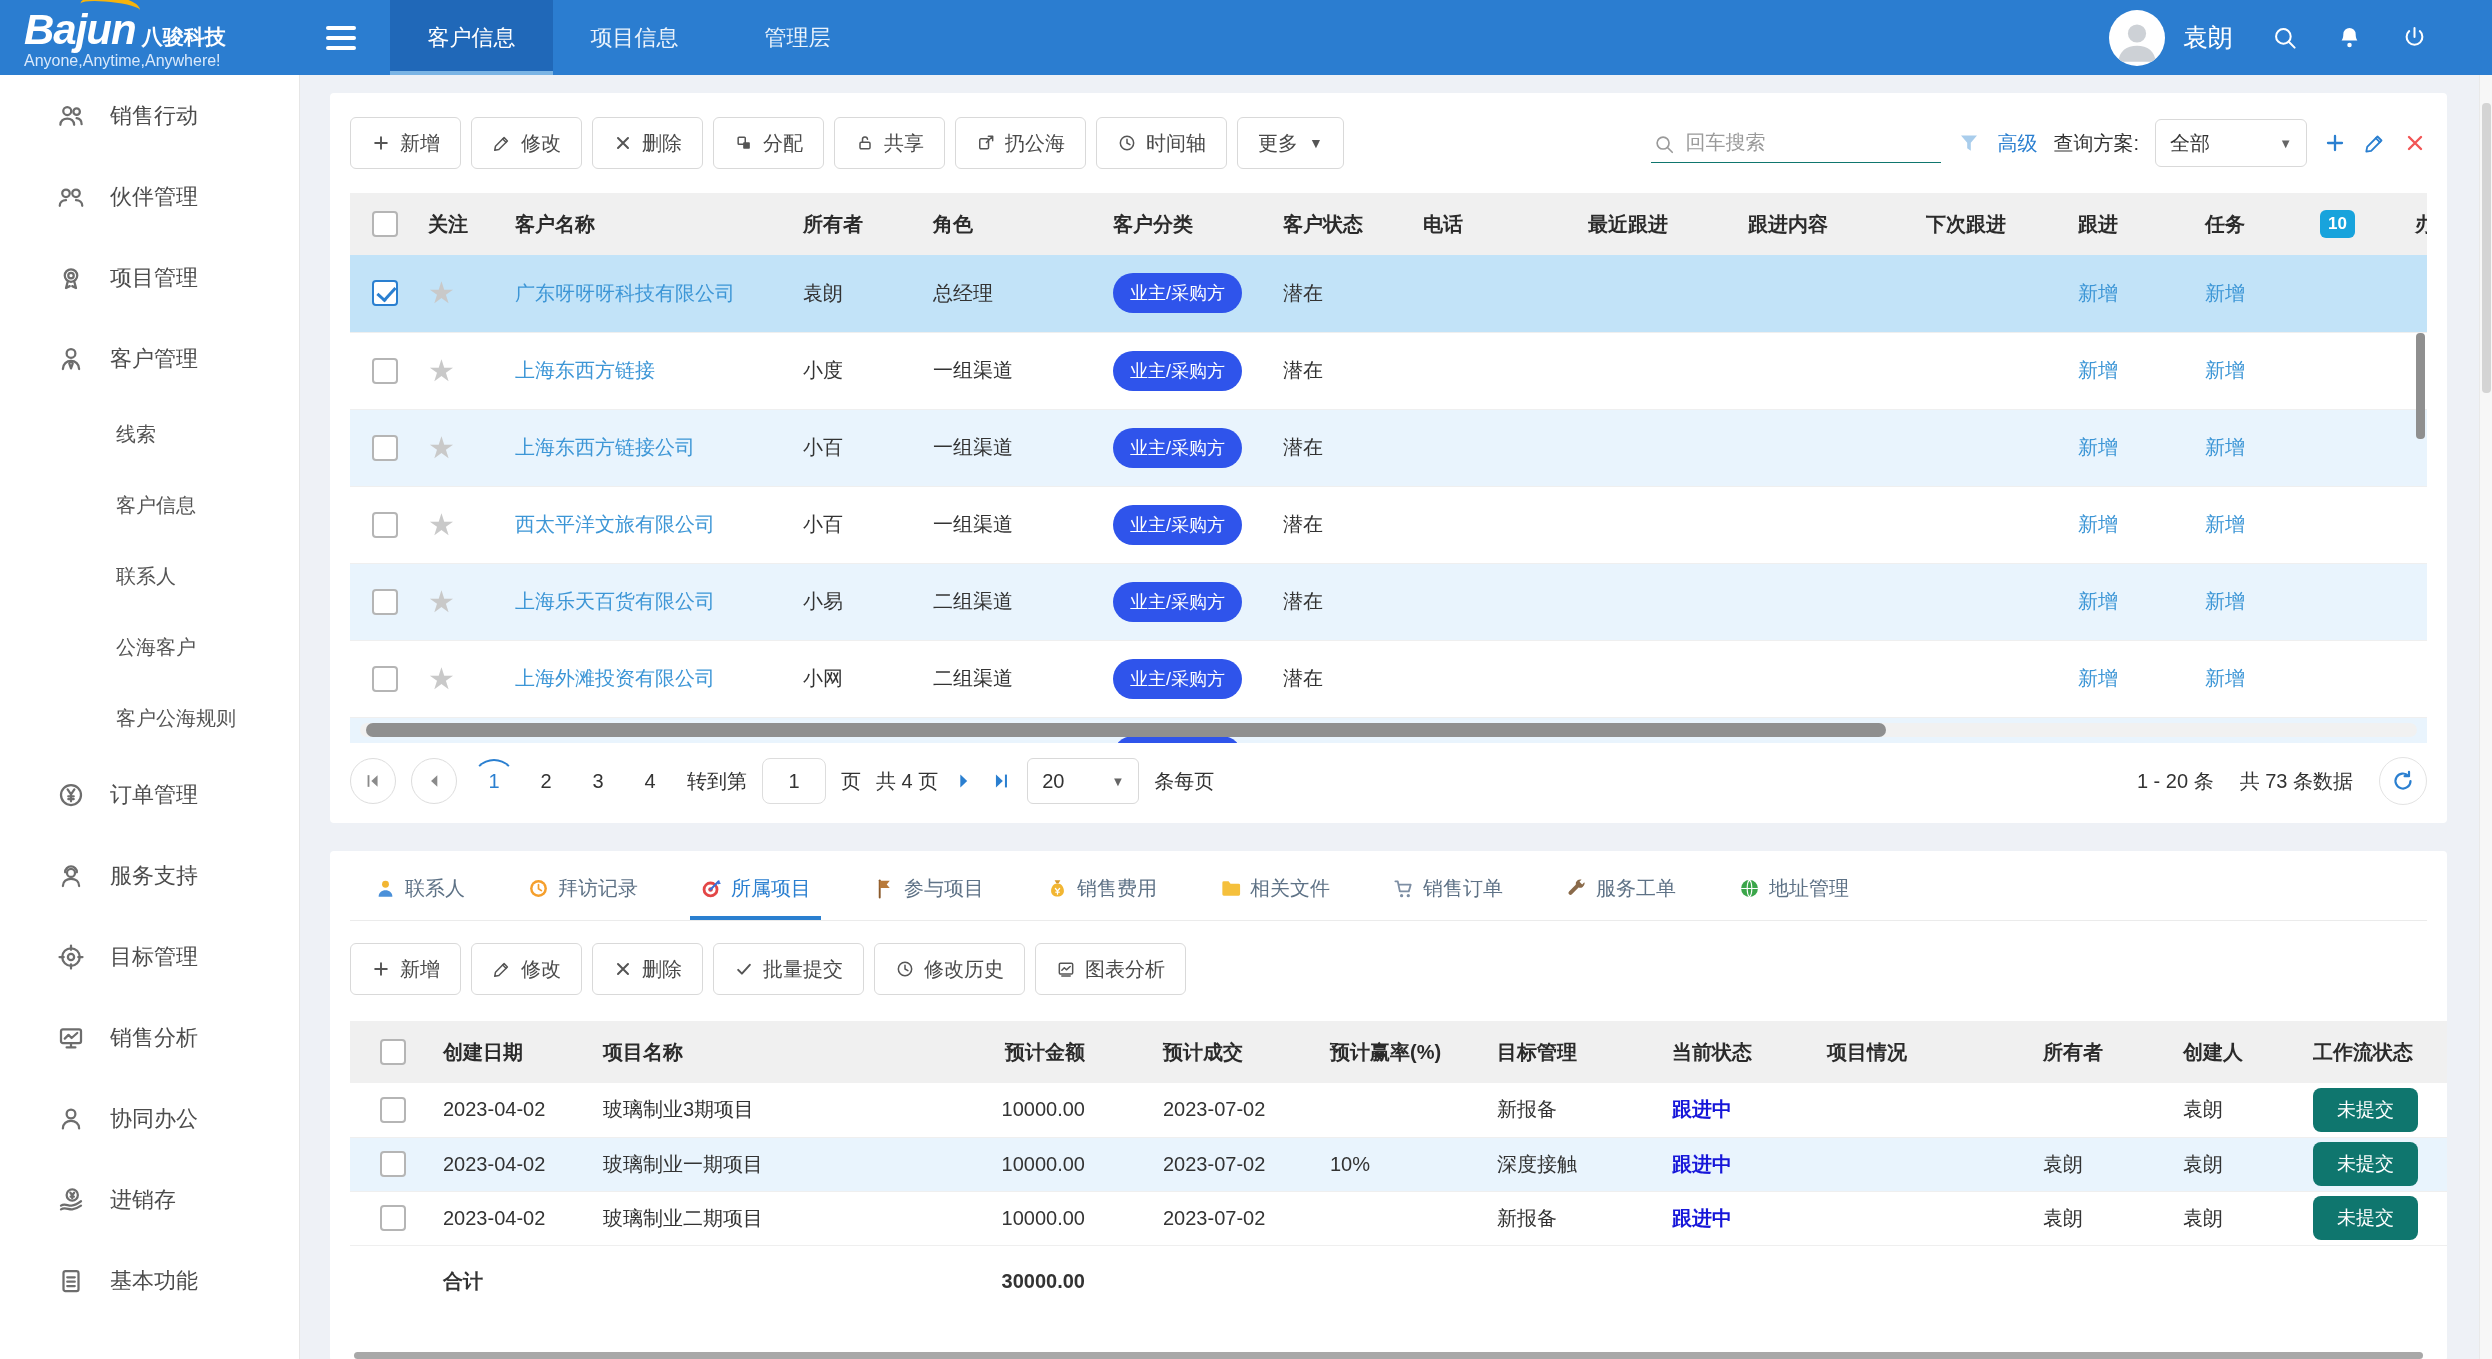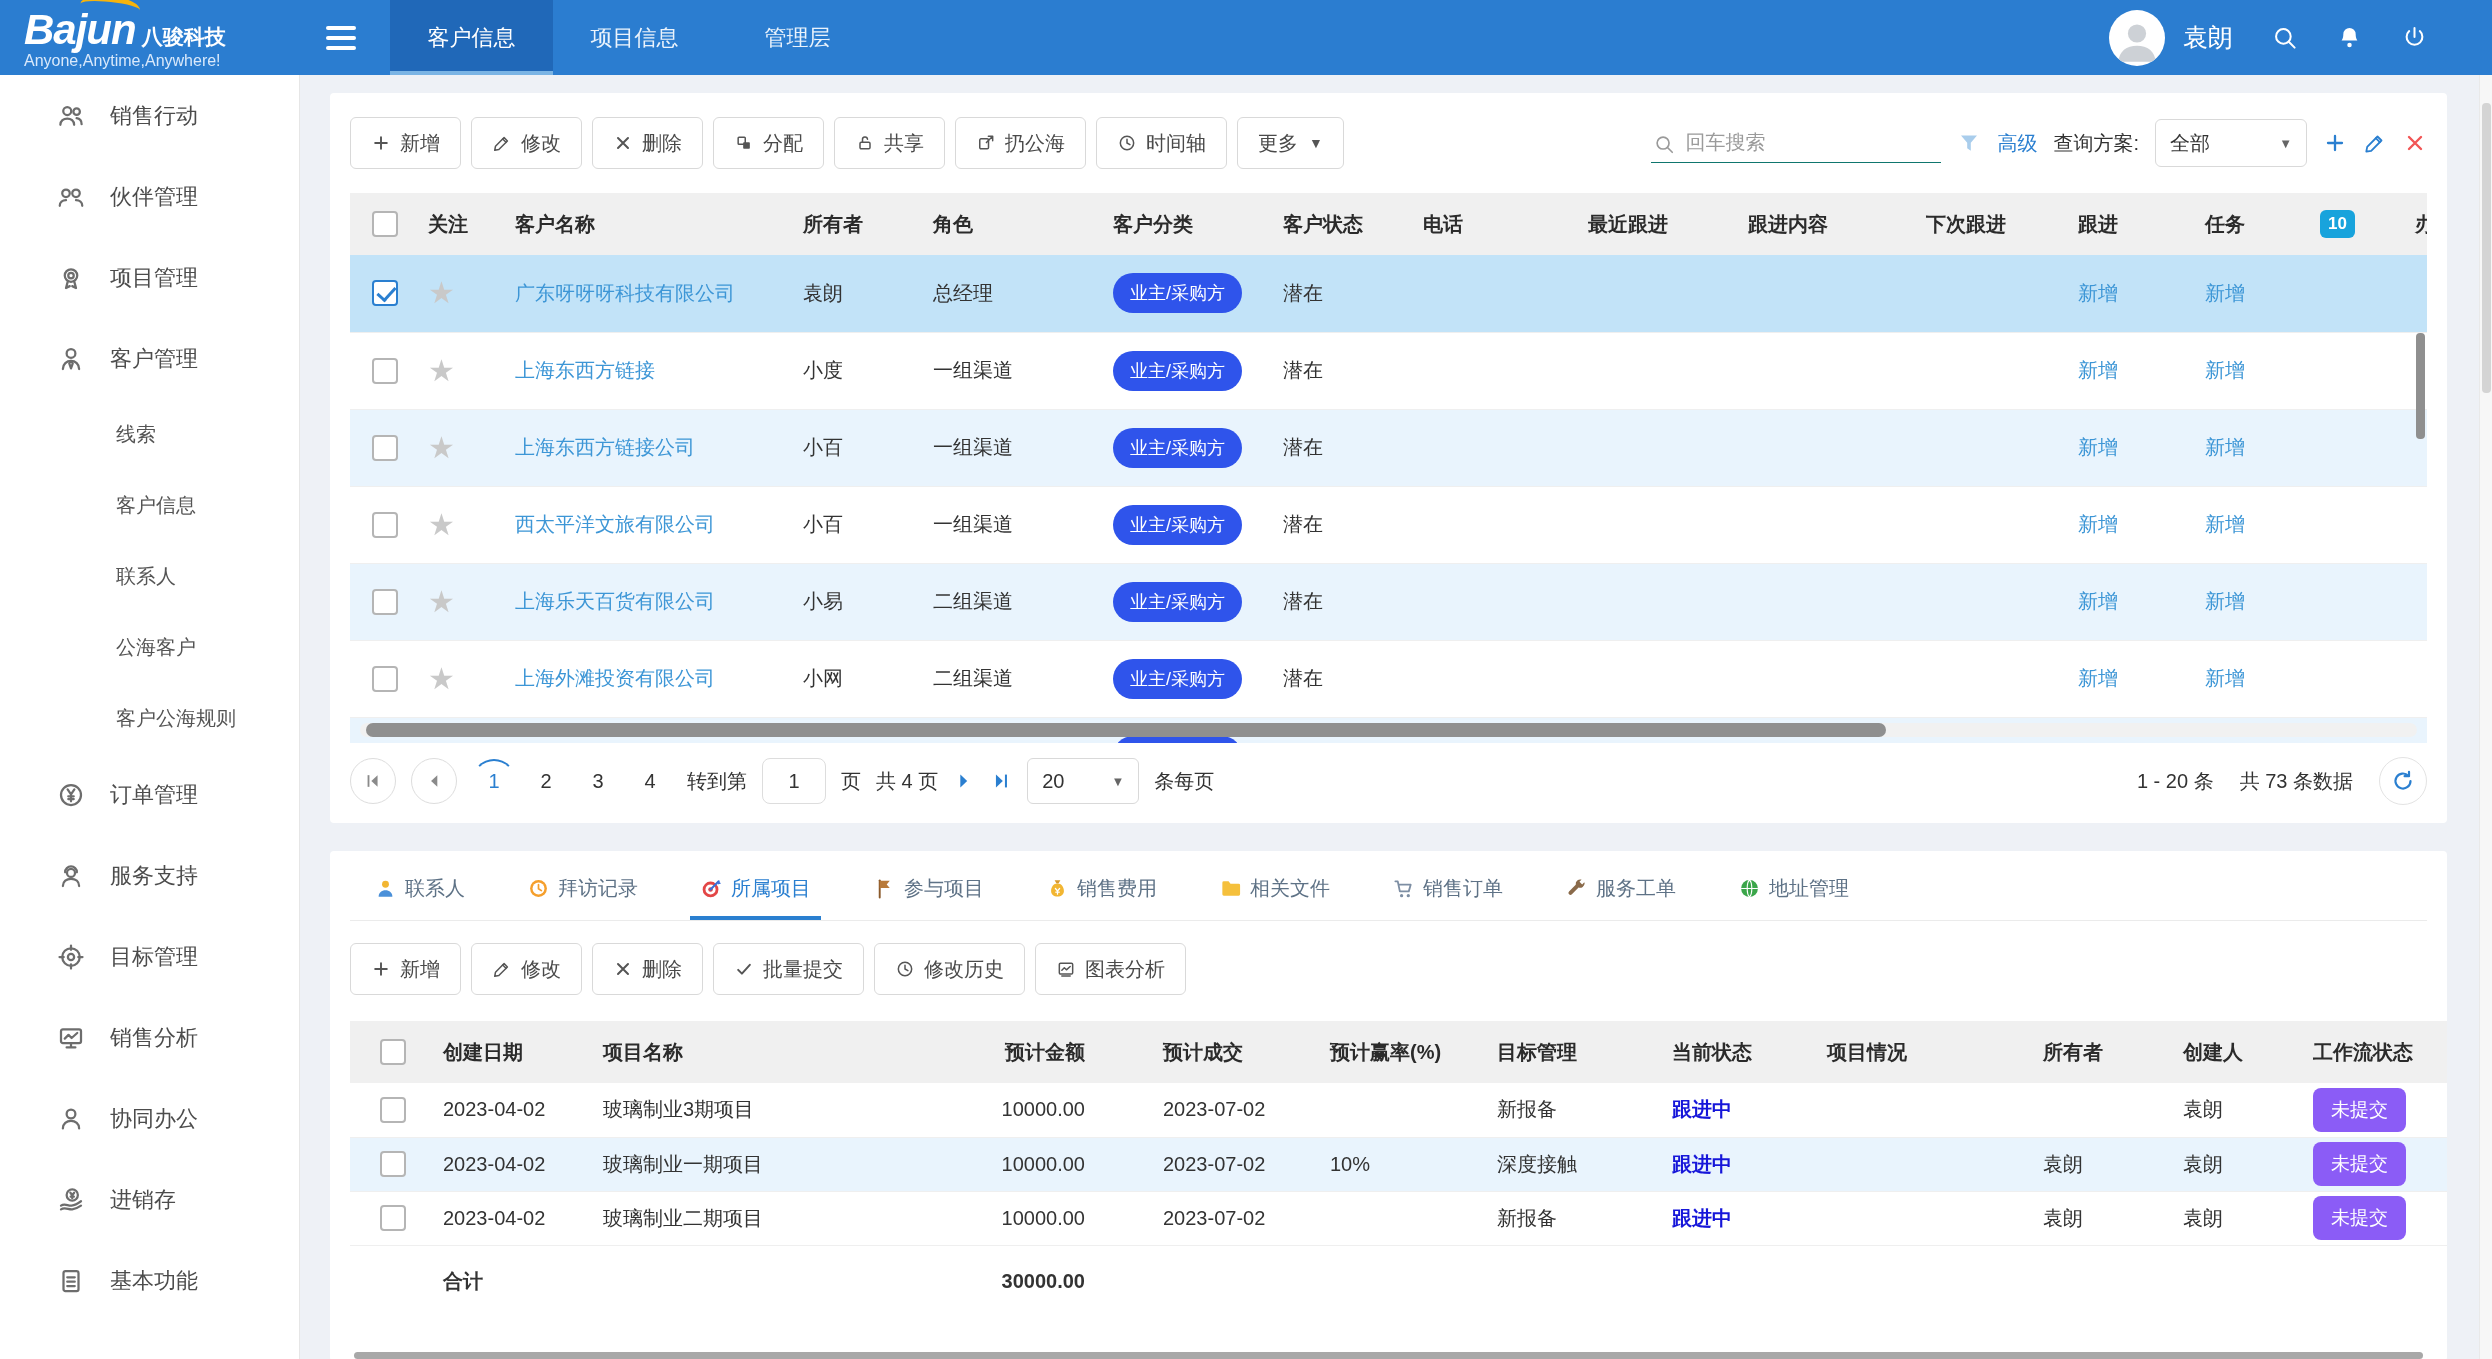--- a/index.html
+++ b/index.html
@@ -129,21 +129,21 @@
   .t-projects th:nth-child(3), .t-projects td:nth-child(3) { width:330px; }
   .t-projects th:nth-child(4), .t-projects td:nth-child(4) { width:160px; text-align:right; padding-right:0; }
   .t-projects th:nth-child(5), .t-projects td:nth-child(5) { width:220px; padding-left:78px; }
   .t-projects th:nth-child(6), .t-projects td:nth-child(6) { width:167px; padding-left:25px; }
   .t-projects th:nth-child(7), .t-projects td:nth-child(7) { width:175px; padding-left:25px; }
   .t-projects th:nth-child(8), .t-projects td:nth-child(8) { width:175px; padding-left:25px; }
   .t-projects th:nth-child(9), .t-projects td:nth-child(9) { width:213px; padding-left:5px; }
   .t-projects th:nth-child(10), .t-projects td:nth-child(10) { width:140px; }
   .t-projects th:nth-child(11), .t-projects td:nth-child(11) { width:130px; }
   a.status-link { color:#1616d9; font-weight:bold; text-decoration:none; cursor:pointer; }
-  .badge-slate { display:inline-block; background:#8b5cf6; color:#fff; font-size:19px; padding:9px 18px; border-radius:8px; }
+  .badge-slate { display:inline-block; background:#0f766e; color:#fff; font-size:19px; padding:9px 24px; border-radius:8px; }
   tr.sum-row td { font-weight:bold; border-top:1px solid #e6e6e6; height:72px; }
   .bottom-bar { position:absolute; left:24px; right:24px; bottom:2px; height:7px; background:#a8a8a8; border-radius:4px; }
 </style>
 </head>
 <body>
 
 <div class="app">
 
   <header class="top">
     <div class="logo">

